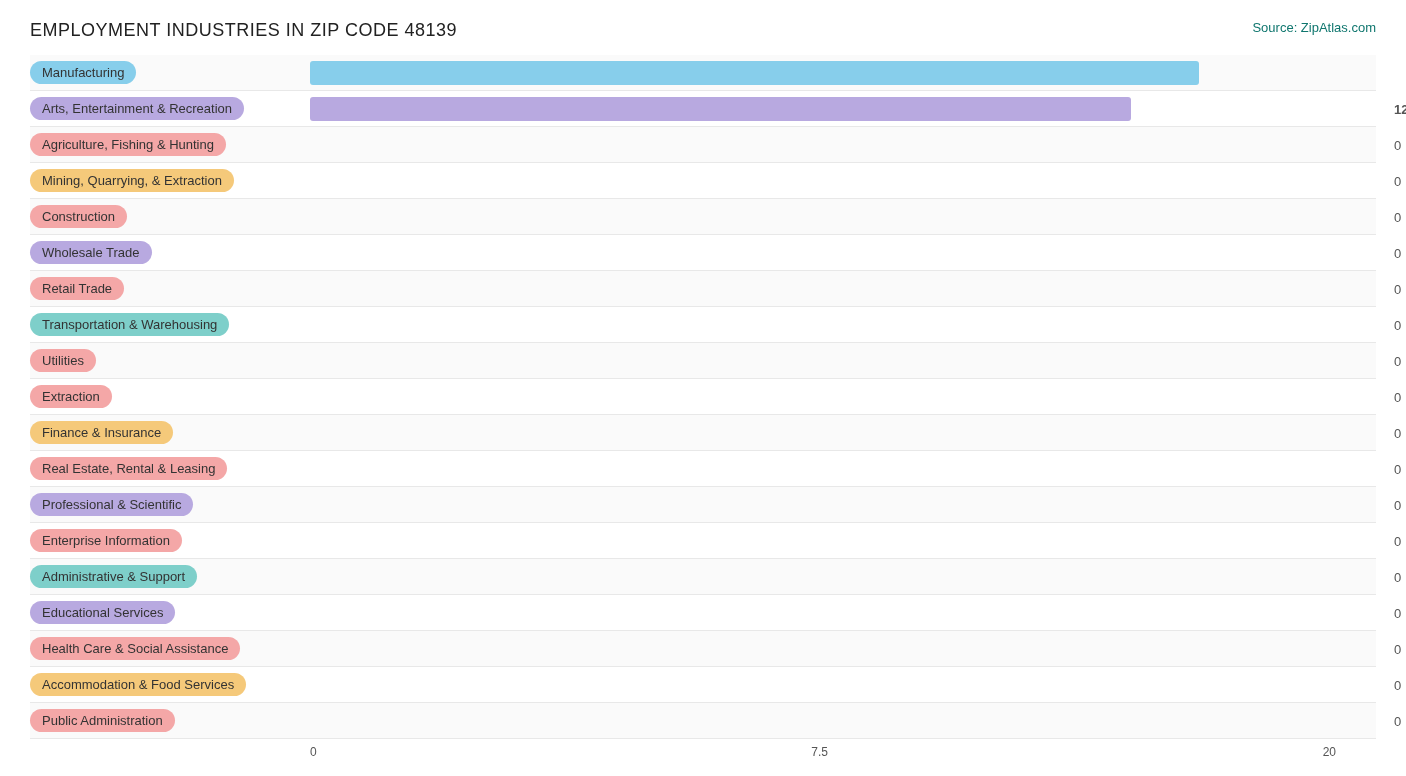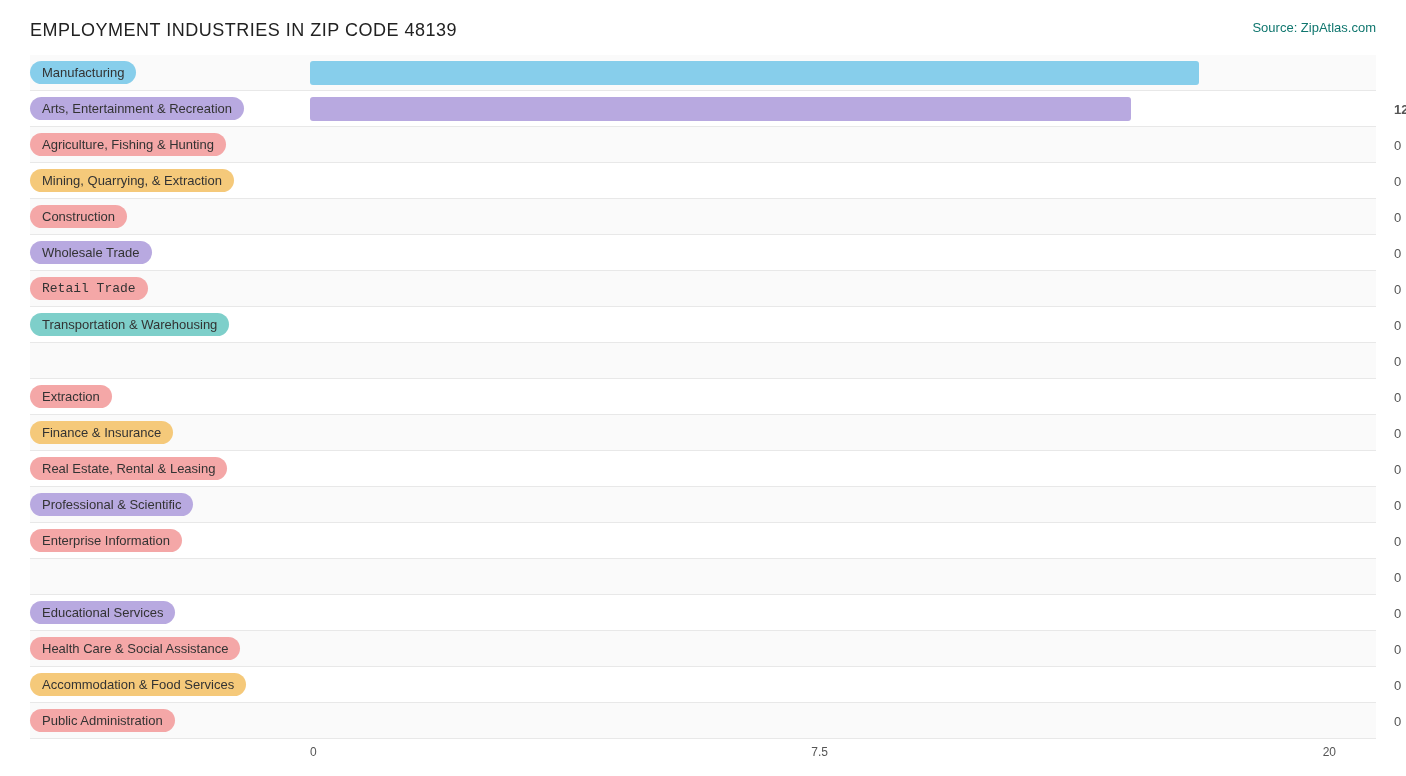--- a/index.html
+++ b/index.html
@@ -170,41 +170,44 @@
     </div>
     <div class="bar-and-value">
       <div class="bar-track" style="position:relative;">
         <div class="bar-fill" style="width: 0px; background-color: rgb(184, 169, 224); min-width: 0px;"></div>
       </div>
       <span class="bar-value" style="margin-left: 4px; color: #555; font-weight: normal;">0</span>
     </div>
   </div>
     <div class="bar-row">
     <div class="label-pill">
-      <span class="pill" style="background-color: #F4A7A7; font-family: Liberation Mono, monospace;">Retail Trade</span>
+      <span class="pill" style="background-color: #F4A7A7;">Retail Trade</span>
     </div>
     <div class="bar-and-value">
       <div class="bar-track" style="position:relative;">
         <div class="bar-fill" style="width: 0px; background-color: rgb(244, 167, 167); min-width: 0px;"></div>
       </div>
       <span class="bar-value" style="margin-left: 4px; color: #555; font-weight: normal;">0</span>
     </div>
   </div>
     <div class="bar-row">
     <div class="label-pill">
       <span class="pill" style="background-color: #7ECFCA;">Transportation &amp; Warehousing</span>
     </div>
     <div class="bar-and-value">
       <div class="bar-track" style="position:relative;">
         <div class="bar-fill" style="width: 0px; background-color: rgb(126, 207, 202); min-width: 0px;"></div>
       </div>
       <span class="bar-value" style="margin-left: 4px; color: #555; font-weight: normal;">0</span>
     </div>
   </div>
     <div class="bar-row">
+    <div class="label-pill">
+      <span class="pill" style="background-color: #F4A7A7;">Utilities</span>
+    </div>
     <div class="bar-and-value">
       <div class="bar-track" style="position:relative;">
         <div class="bar-fill" style="width: 0px; background-color: rgb(244, 167, 167); min-width: 0px;"></div>
       </div>
       <span class="bar-value" style="margin-left: 4px; color: #555; font-weight: normal;">0</span>
     </div>
   </div>
     <div class="bar-row">
     <div class="label-pill">
       <span class="pill" style="background-color: #F4A7A7;">Extraction</span>
@@ -254,20 +257,23 @@
       <span class="pill" style="background-color: #F4A7A7;">Enterprise Information</span>
     </div>
     <div class="bar-and-value">
       <div class="bar-track" style="position:relative;">
         <div class="bar-fill" style="width: 0px; background-color: rgb(244, 167, 167); min-width: 0px;"></div>
       </div>
       <span class="bar-value" style="margin-left: 4px; color: #555; font-weight: normal;">0</span>
     </div>
   </div>
     <div class="bar-row">
+    <div class="label-pill">
+      <span class="pill" style="background-color: #7ECFCA;">Administrative &amp; Support</span>
+    </div>
     <div class="bar-and-value">
       <div class="bar-track" style="position:relative;">
         <div class="bar-fill" style="width: 0px; background-color: rgb(126, 207, 202); min-width: 0px;"></div>
       </div>
       <span class="bar-value" style="margin-left: 4px; color: #555; font-weight: normal;">0</span>
     </div>
   </div>
     <div class="bar-row">
     <div class="label-pill">
       <span class="pill" style="background-color: #B8A9E0;">Educational Services</span>

